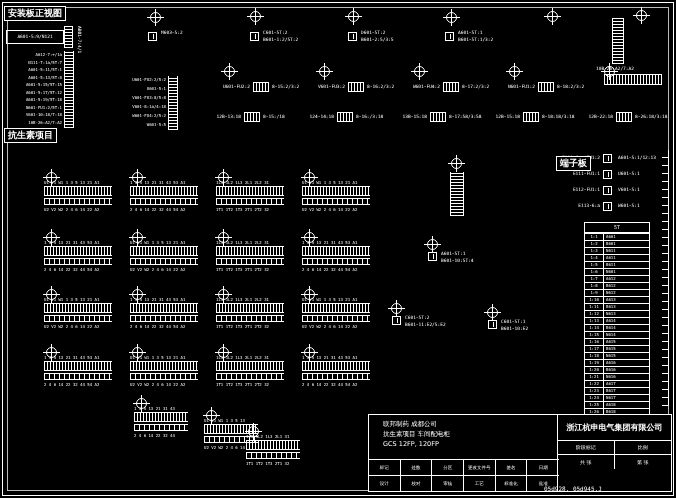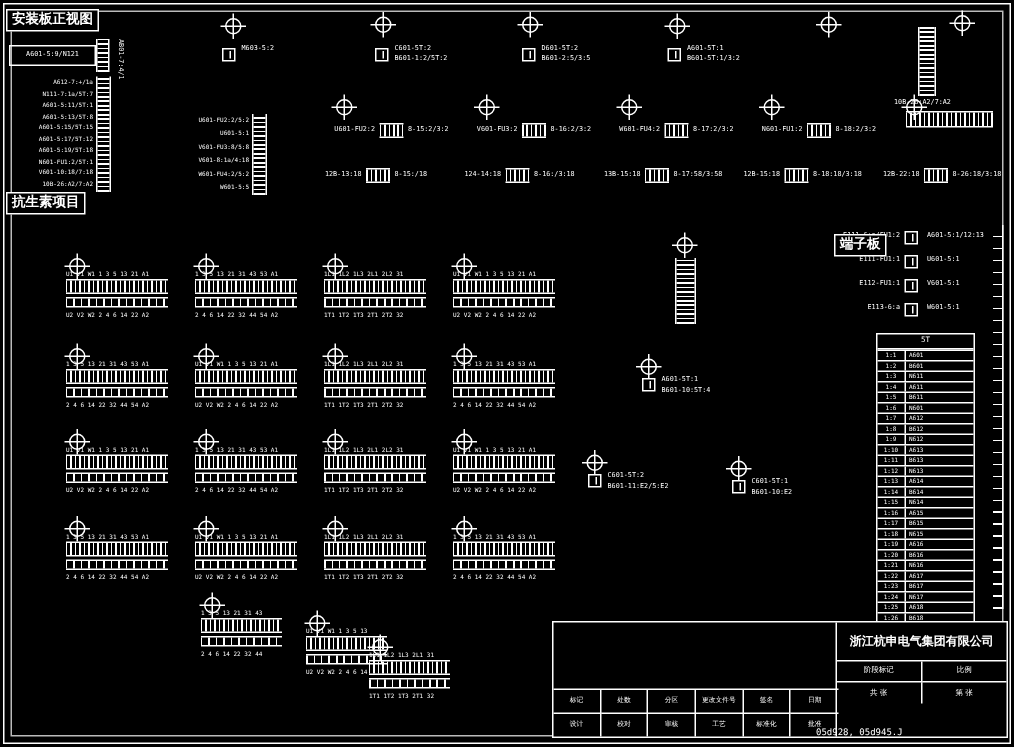--- a/index.html
+++ b/index.html
@@ -177,20 +177,25 @@
       </div>
       <div class="tsr">
         <div class="tsn">1:28</div>
         <div class="tsl">A619</div>
       </div>
     </div>
   <div id="vbus"></div>
 
   <div class="tb">
     <div class="tb-left">
+      <div class="tb-proj">
+        <div>联邦制药 成都公司</div>
+        <div>抗生素项目 车间配电柜</div>
+        <div>GCS 12FP, 120FP</div>
+      </div>
       <div class="tb-rev">
         <div>标记</div>
         <div>处数</div>
         <div>分区</div>
         <div>更改文件号</div>
         <div>签名</div>
         <div>日期</div>
         <div>设计</div>
         <div>校对</div>
         <div>审核</div>

